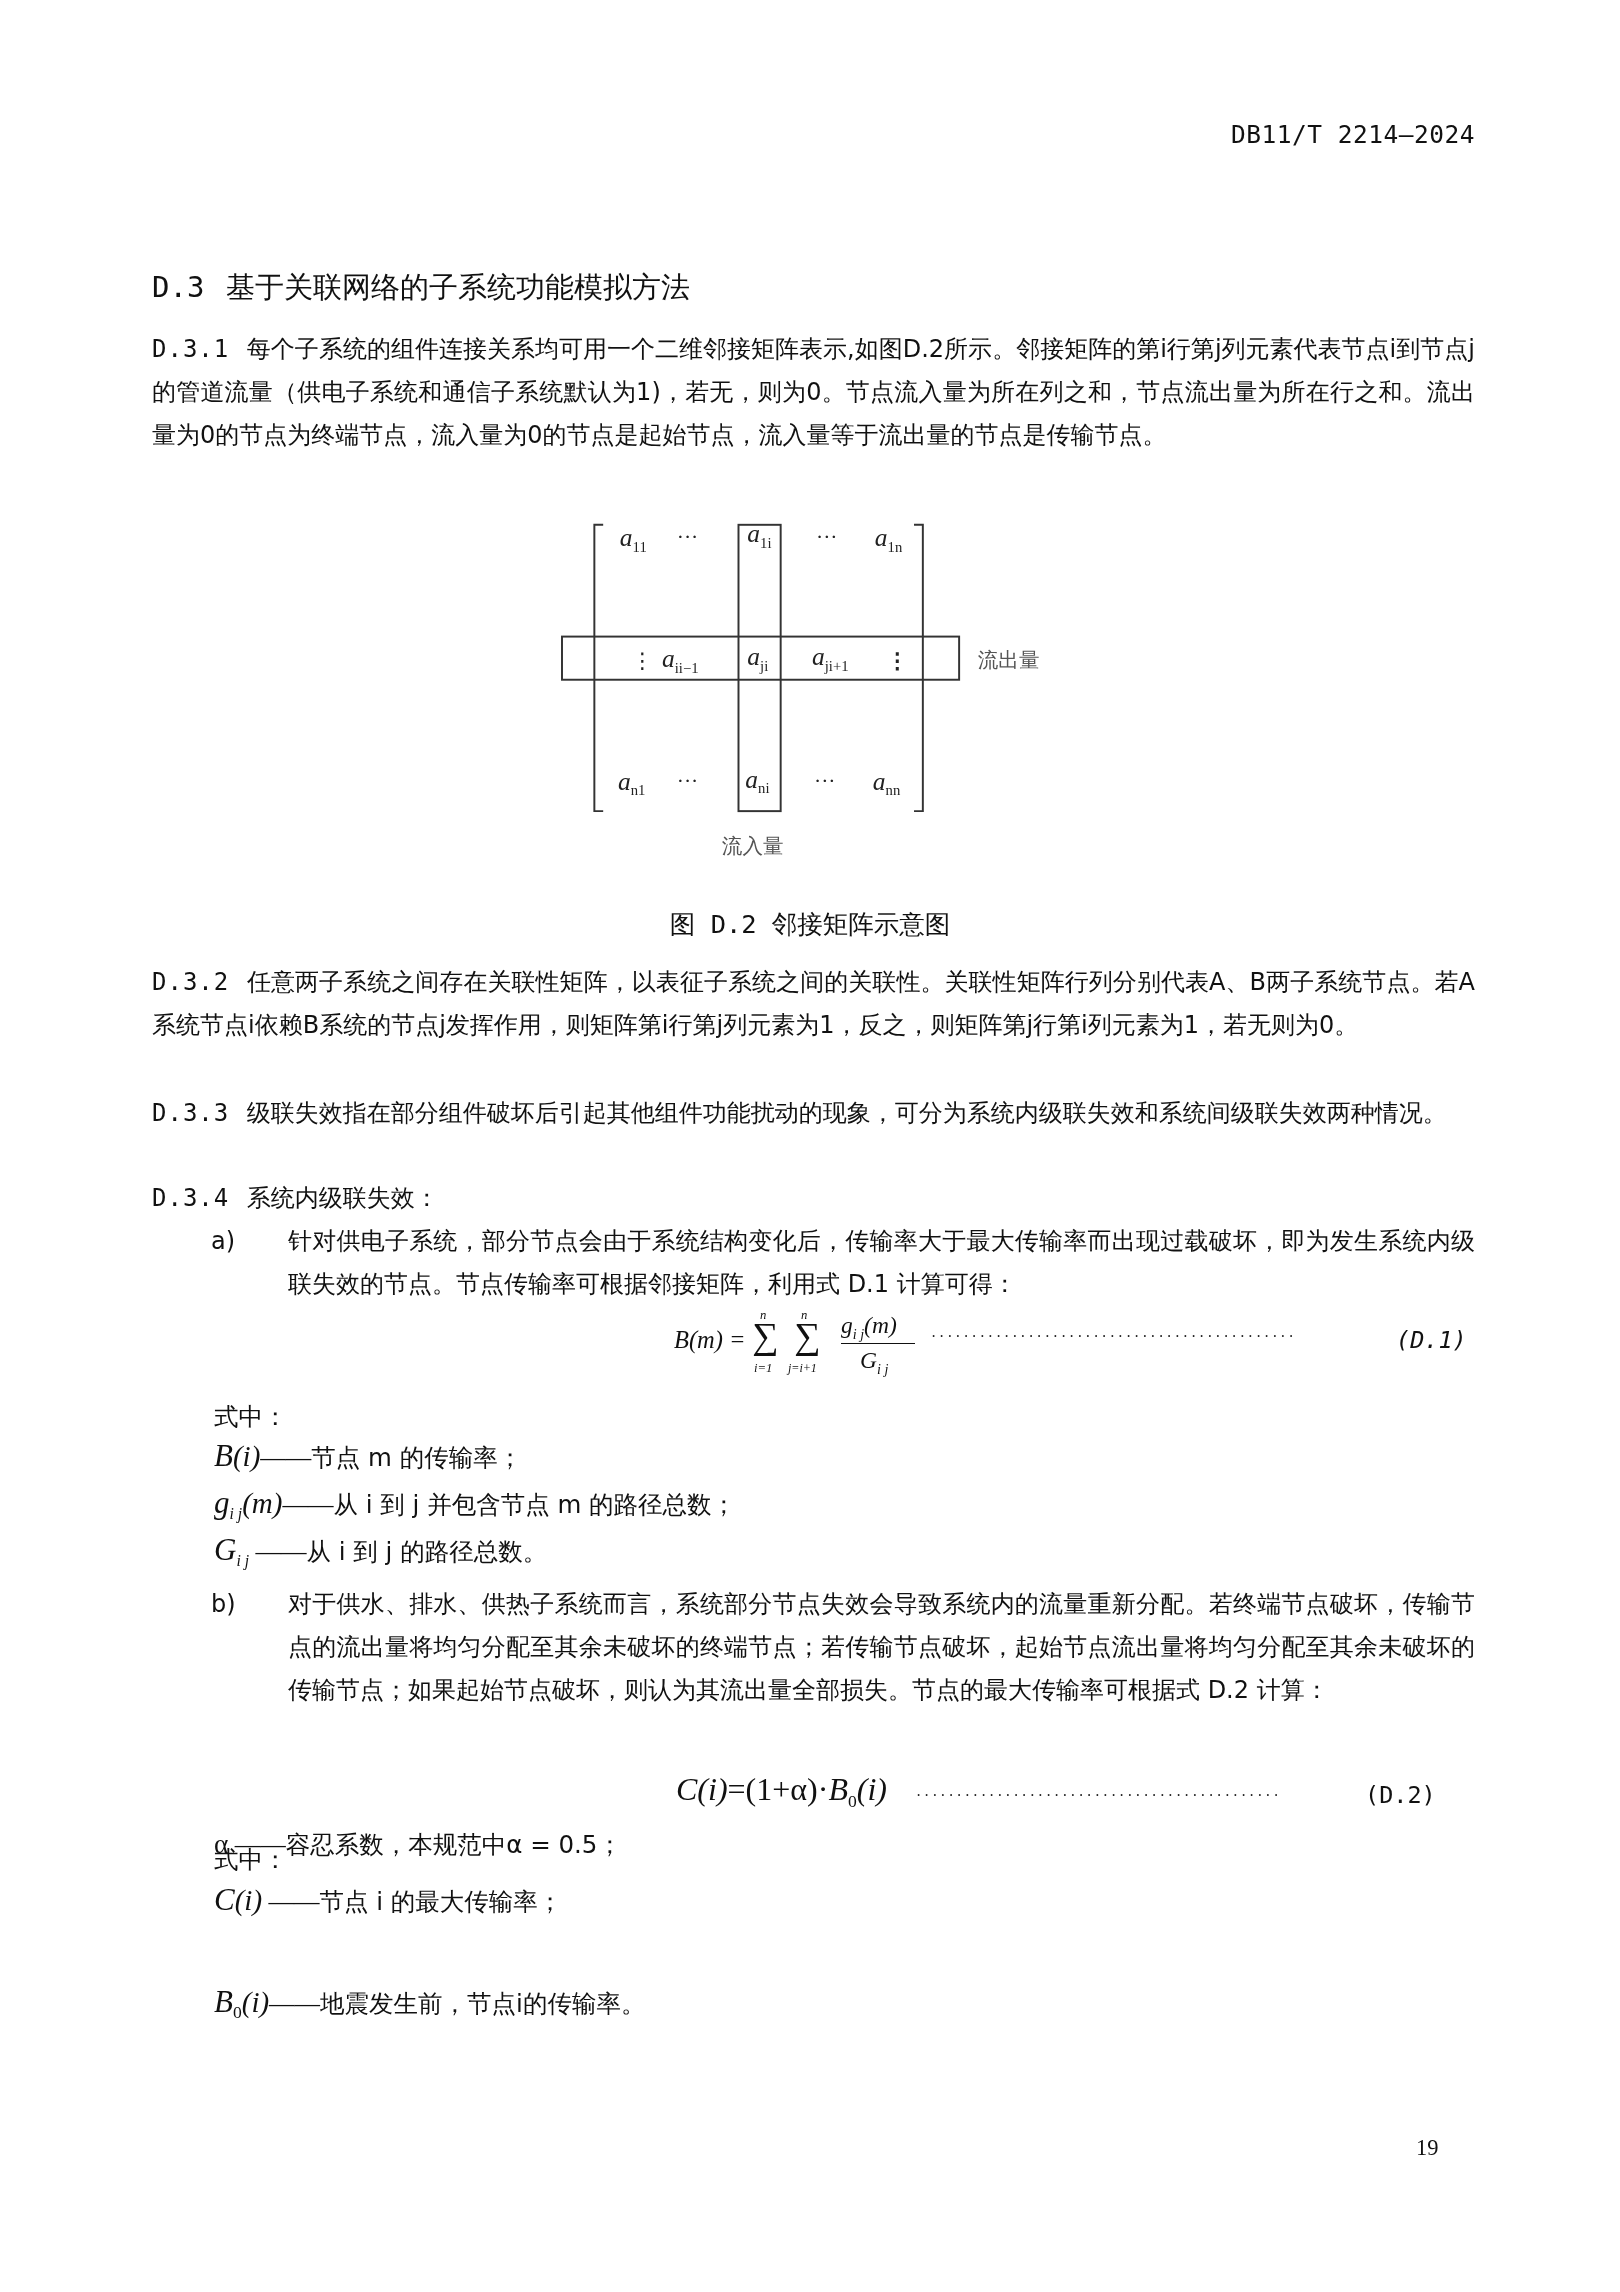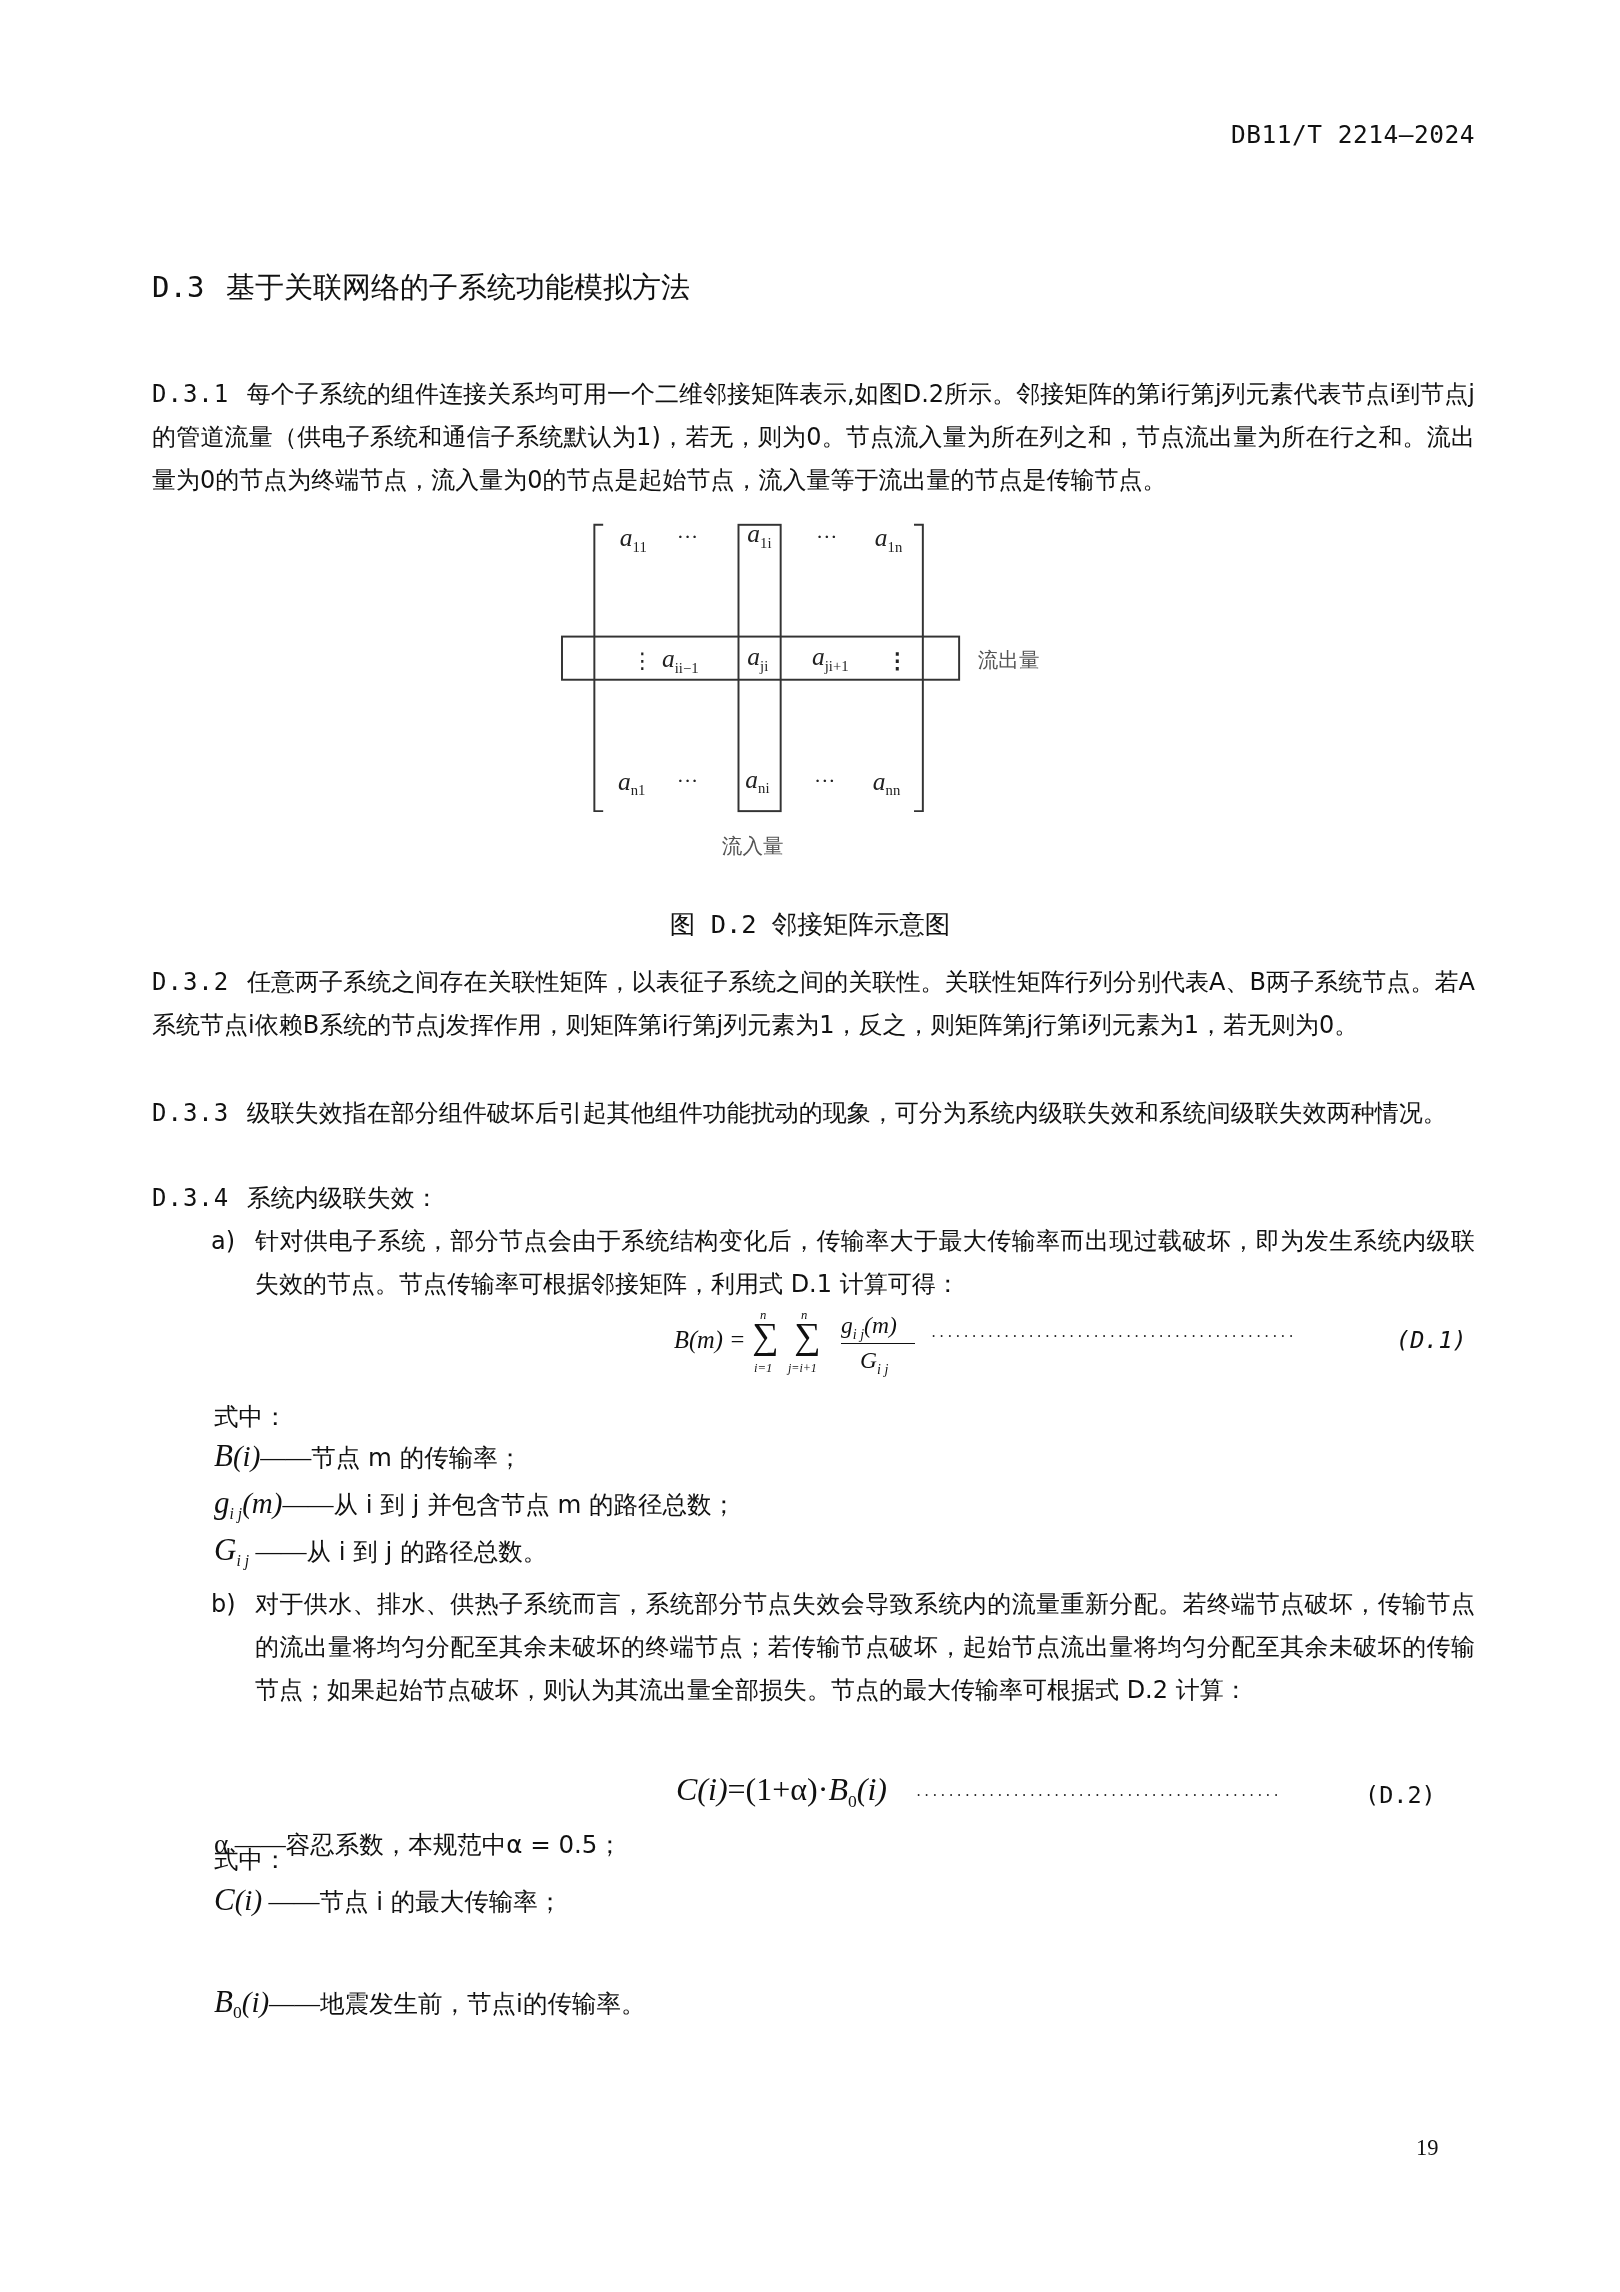--- a/index.html
+++ b/index.html
@@ -8,21 +8,21 @@
     font-family: "DejaVu Sans", sans-serif; color: #111111;
   }
   .abs { position: absolute; }
   .hdr { right: 145px; top: 120px; font-family: "DejaVu Sans Mono", monospace; font-size: 24.5px; letter-spacing: 0.5px; }
   .sec { left: 152px; top: 268px; font-size: 29px; }
   .sec .num { font-family: "DejaVu Sans Mono", monospace; margin-right: 21.6px; }
   .para { left: 152px; width: 1323px; font-size: 24px; line-height: 43px; text-align: justify; }
   .para .num { font-family: "DejaVu Sans Mono", monospace; margin-right: 17.6px; letter-spacing: 1px; }
   .item { left: 211px; width: 1264px; font-size: 24px; line-height: 43px; }
   .item .lbl { position: absolute; left: 0; top: 0; width: 59px; }
-  .item .txt { margin-left: 44px; display: block; text-align: justify; }
+  .item .txt { margin-left: 77px; display: block; text-align: justify; }
   .caption { left: 0; width: 1620px; top: 907px; text-align: center; font-size: 25.5px; }
   .caption .fignum { font-family: "DejaVu Sans Mono", monospace; margin-right: 15px; }
   .math { font-family: "Liberation Serif", serif; font-style: italic; }
   .mathu { font-family: "Liberation Serif", serif; font-style: normal; }
   .formula { font-family: "Liberation Serif", serif; }
   .dots { font-family: "Liberation Serif", serif; letter-spacing: 2.9px; color: #222; }
   .eqnum { font-family: "DejaVu Sans Mono", monospace; font-size: 23.5px; }
   .def { left: 214px; font-size: 24.5px; line-height: 39px; }
   .def .sym { font-family: "Liberation Serif", serif; font-style: italic; font-size: 31px; }
   .def .dash { font-family: "Liberation Serif", serif; font-size: 25.5px; }
@@ -31,21 +31,21 @@
 </style>
 </head>
 <body>
 
 <div class="abs hdr">DB11/T 2214—2024</div>
 
 <div class="abs sec">
   <span class="num">D.3</span><span>基于关联网络的子系统功能模拟方法</span>
 </div>
 
-<div class="abs para" style="top:328px;margin-top:45px;">
+<div class="abs para" style="top:328px;">
   <span class="num">D.3.1</span><span>每个子系统的组件连接关系均可用一个二维邻接矩阵表示,如图D.2所示。邻接矩阵的第i行第j列元素代表节点i到节点j的管道流量（供电子系统和通信子系统默认为1)，若无，则为0。节点流入量为所在列之和，节点流出量为所在行之和。流出量为0的节点为终端节点，流入量为0的节点是起始节点，流入量等于流出量的节点是传输节点。</span>
 </div>
 
 <svg class="abs" style="left:559px; top:515px;" width="510" height="353" viewBox="0 0 520 360">
   <g stroke="#333" stroke-width="2" fill="none">
 
     <path d="M45,10 L36,10 L36,302 L45,302"></path>
 
     <path d="M362,10 L371,10 L371,302 L362,302"></path>
 

